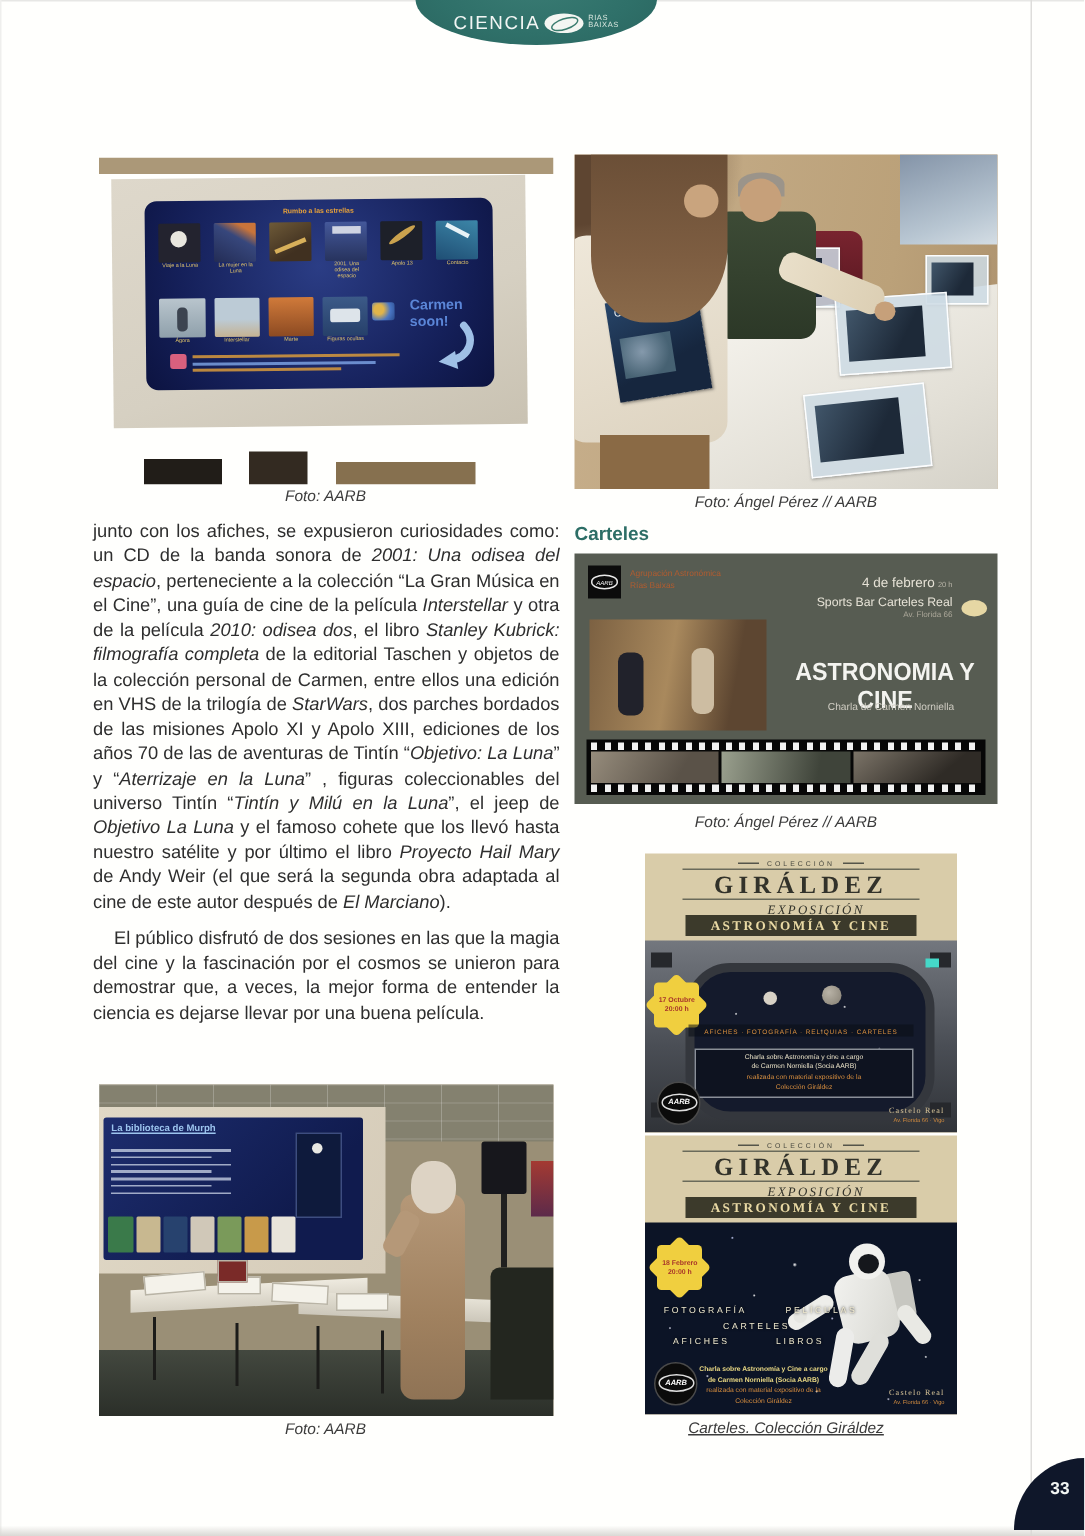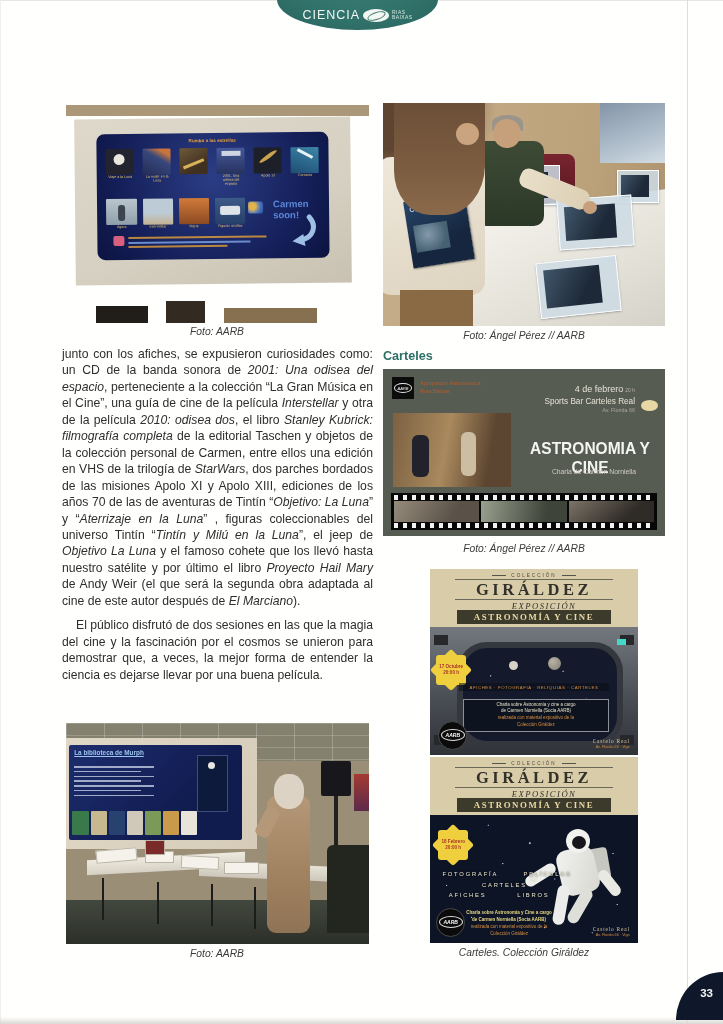--- a/index.html
+++ b/index.html
@@ -25,21 +25,21 @@
   .brand-logo::after{content:"";position:absolute;left:4px;top:3px;width:17px;height:6px;
          border:1.4px solid #3a7c6e;border-radius:50%;transform:rotate(-18deg);}
   .brand-sub{display:flex;flex-direction:column;line-height:1.1;font-size:5px;color:#d8e6de;letter-spacing:.4px;}
 
   
   .caption{font-style:italic;font-size:10.3px;color:#3c3c3c;text-align:center;}
   .cap1{left:62px;top:326px;width:310px;}
   .cap2{left:62px;top:948px;width:310px;}
   .cap3{left:383px;top:330px;width:282px;}
   .cap-poster1{left:383px;top:543px;width:282px;}
-  .cap-posters{left:383px;top:947px;width:282px;}
+  .cap-posters{left:383px;top:947px;width:282px;text-decoration:underline;}
 
   .bodytext{left:62px;top:346px;width:311px;font-size:12.2px;line-height:16.45px;text-align:justify;color:#2e2e2e;}
   .bodytext p{margin:0 0 8px 0;}
   .bodytext p.indent{text-indent:14px;}
 
   .section-heading{left:383px;top:349px;font-size:12.6px;font-weight:700;color:#2d6e66;}
 
   
   .photo{overflow:hidden;}
   .photo1{left:66px;top:105px;width:303px;height:218px;

